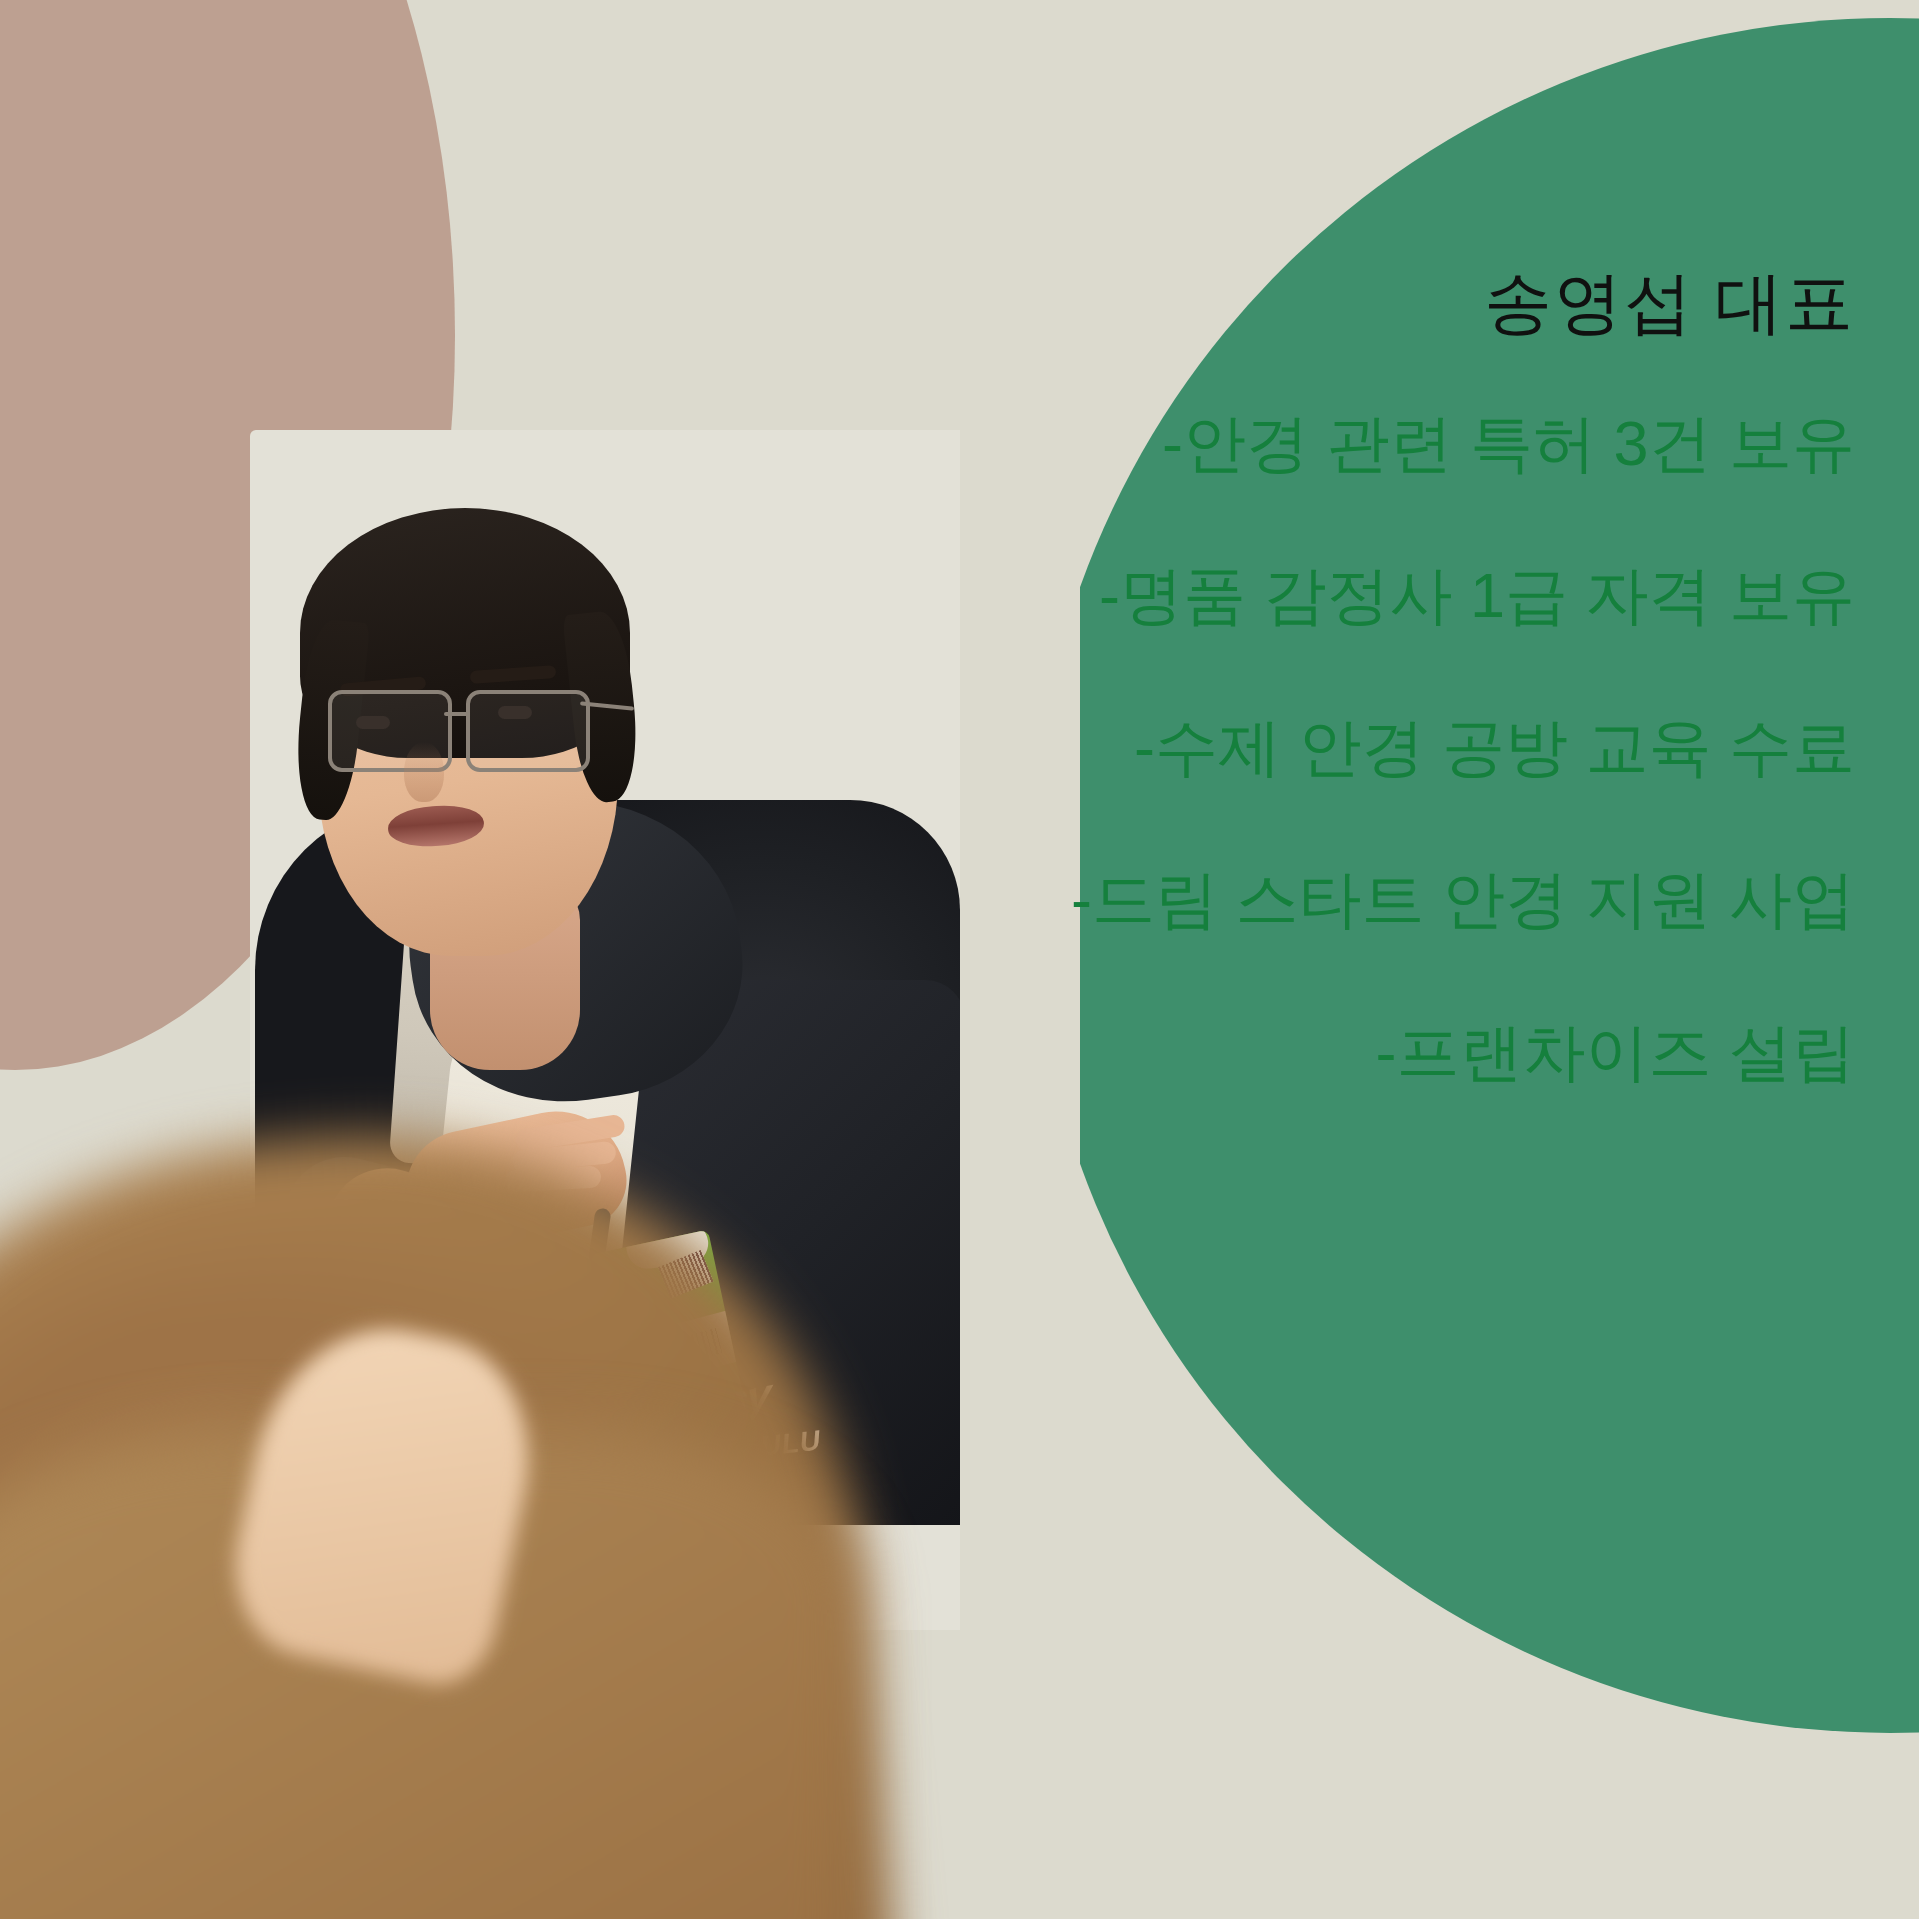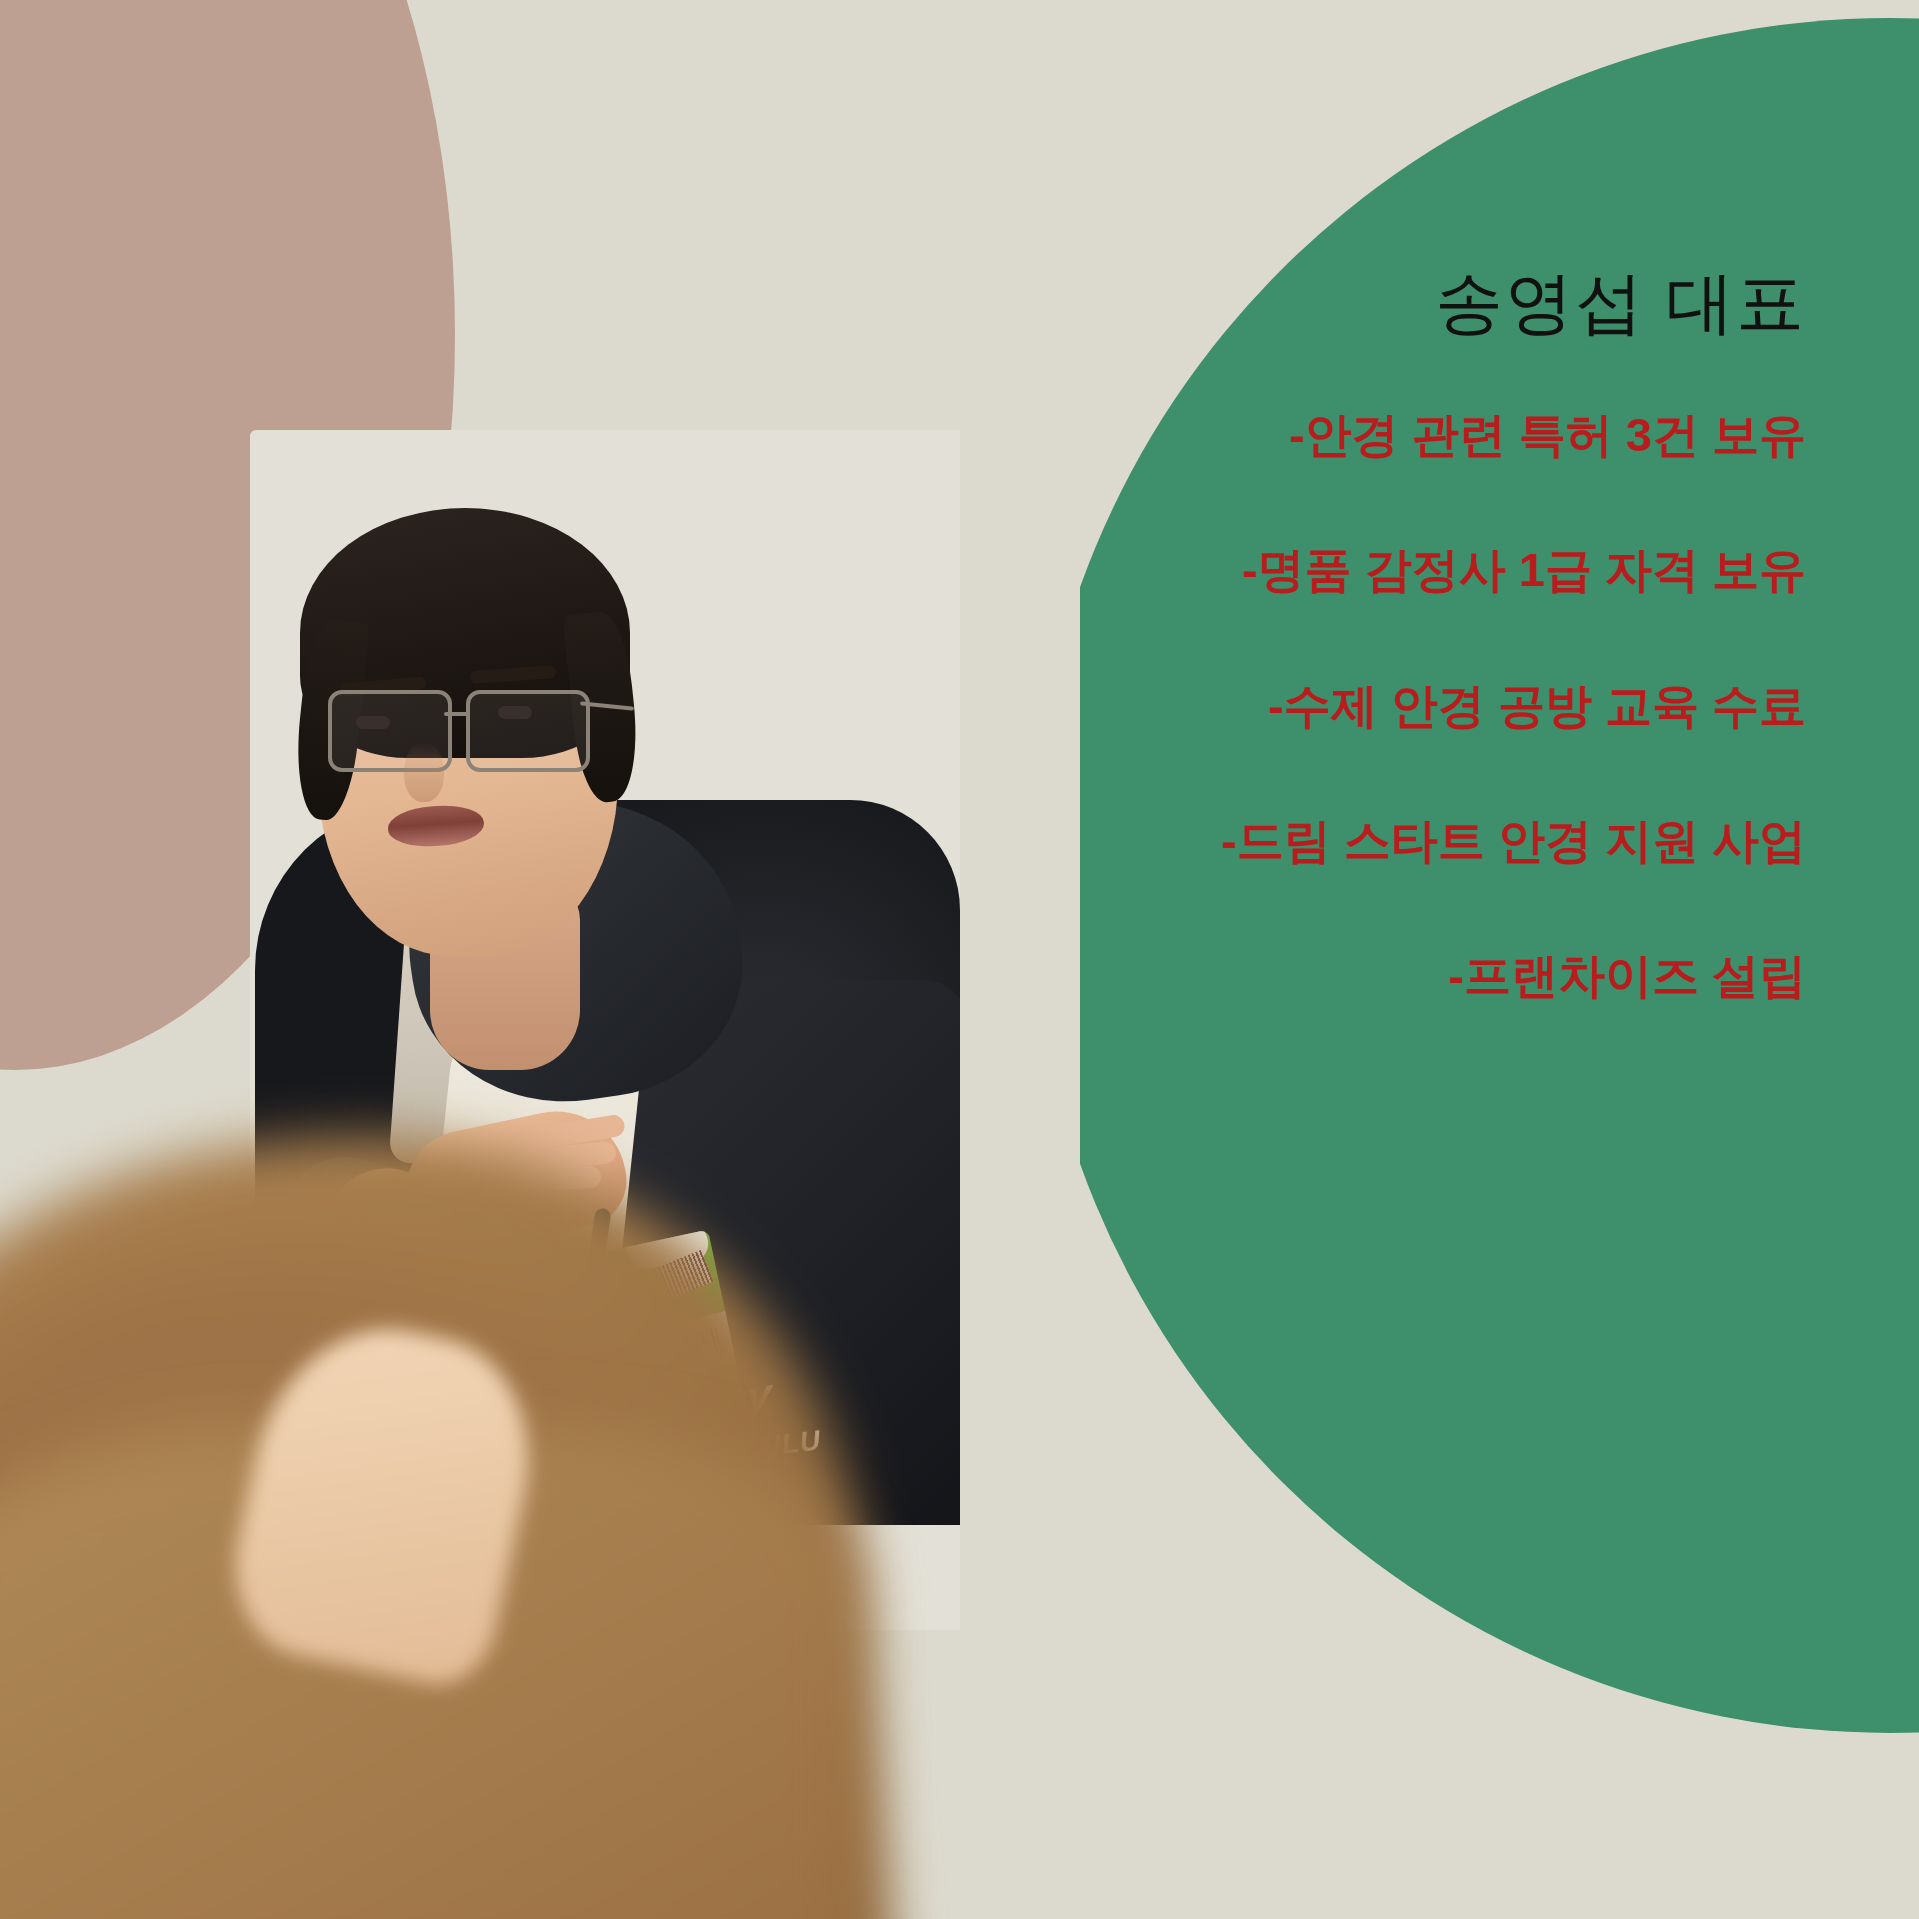--- a/index.html
+++ b/index.html
@@ -356,21 +356,21 @@
 
   
   .photo-mask-r{
     position:absolute;left:960px;top:0;width:120px;height:1919px;
     background:#dcdace;
   }
 
   
   .text-col{
     position:absolute;
-    left:811px;top:0;
+    left:860px;top:0;
     width:1040px;height:1873px;
     padding-right:35px;
     box-sizing:border-box;
     color:#14140f;
   }
   .profile-title{
     position:absolute;
     right:45px;top:258px;
     font-size:68px;
     font-weight:400;
@@ -378,26 +378,26 @@
     white-space:nowrap;
     color:#101110;
   }
   .credentials{
     position:absolute;
     right:45px;top:410px;
     width:1000px;
     text-align:right;
   }
   .credential{
-    font-size:47px;
-    font-weight:700;
+    font-size:63px;
+    font-weight:400;
     line-height:1.05;
     margin:0 0 86px 0;
     white-space:nowrap;
-    color:#b91c1c;
+    color:#15803d;
   }
   .credential:last-child{margin-bottom:12px;}
 </style>
 </head>
 <body>
 
 <div class="stage">
 
   <div class="mauve-circle"></div>
   <div class="green-circle"></div>

